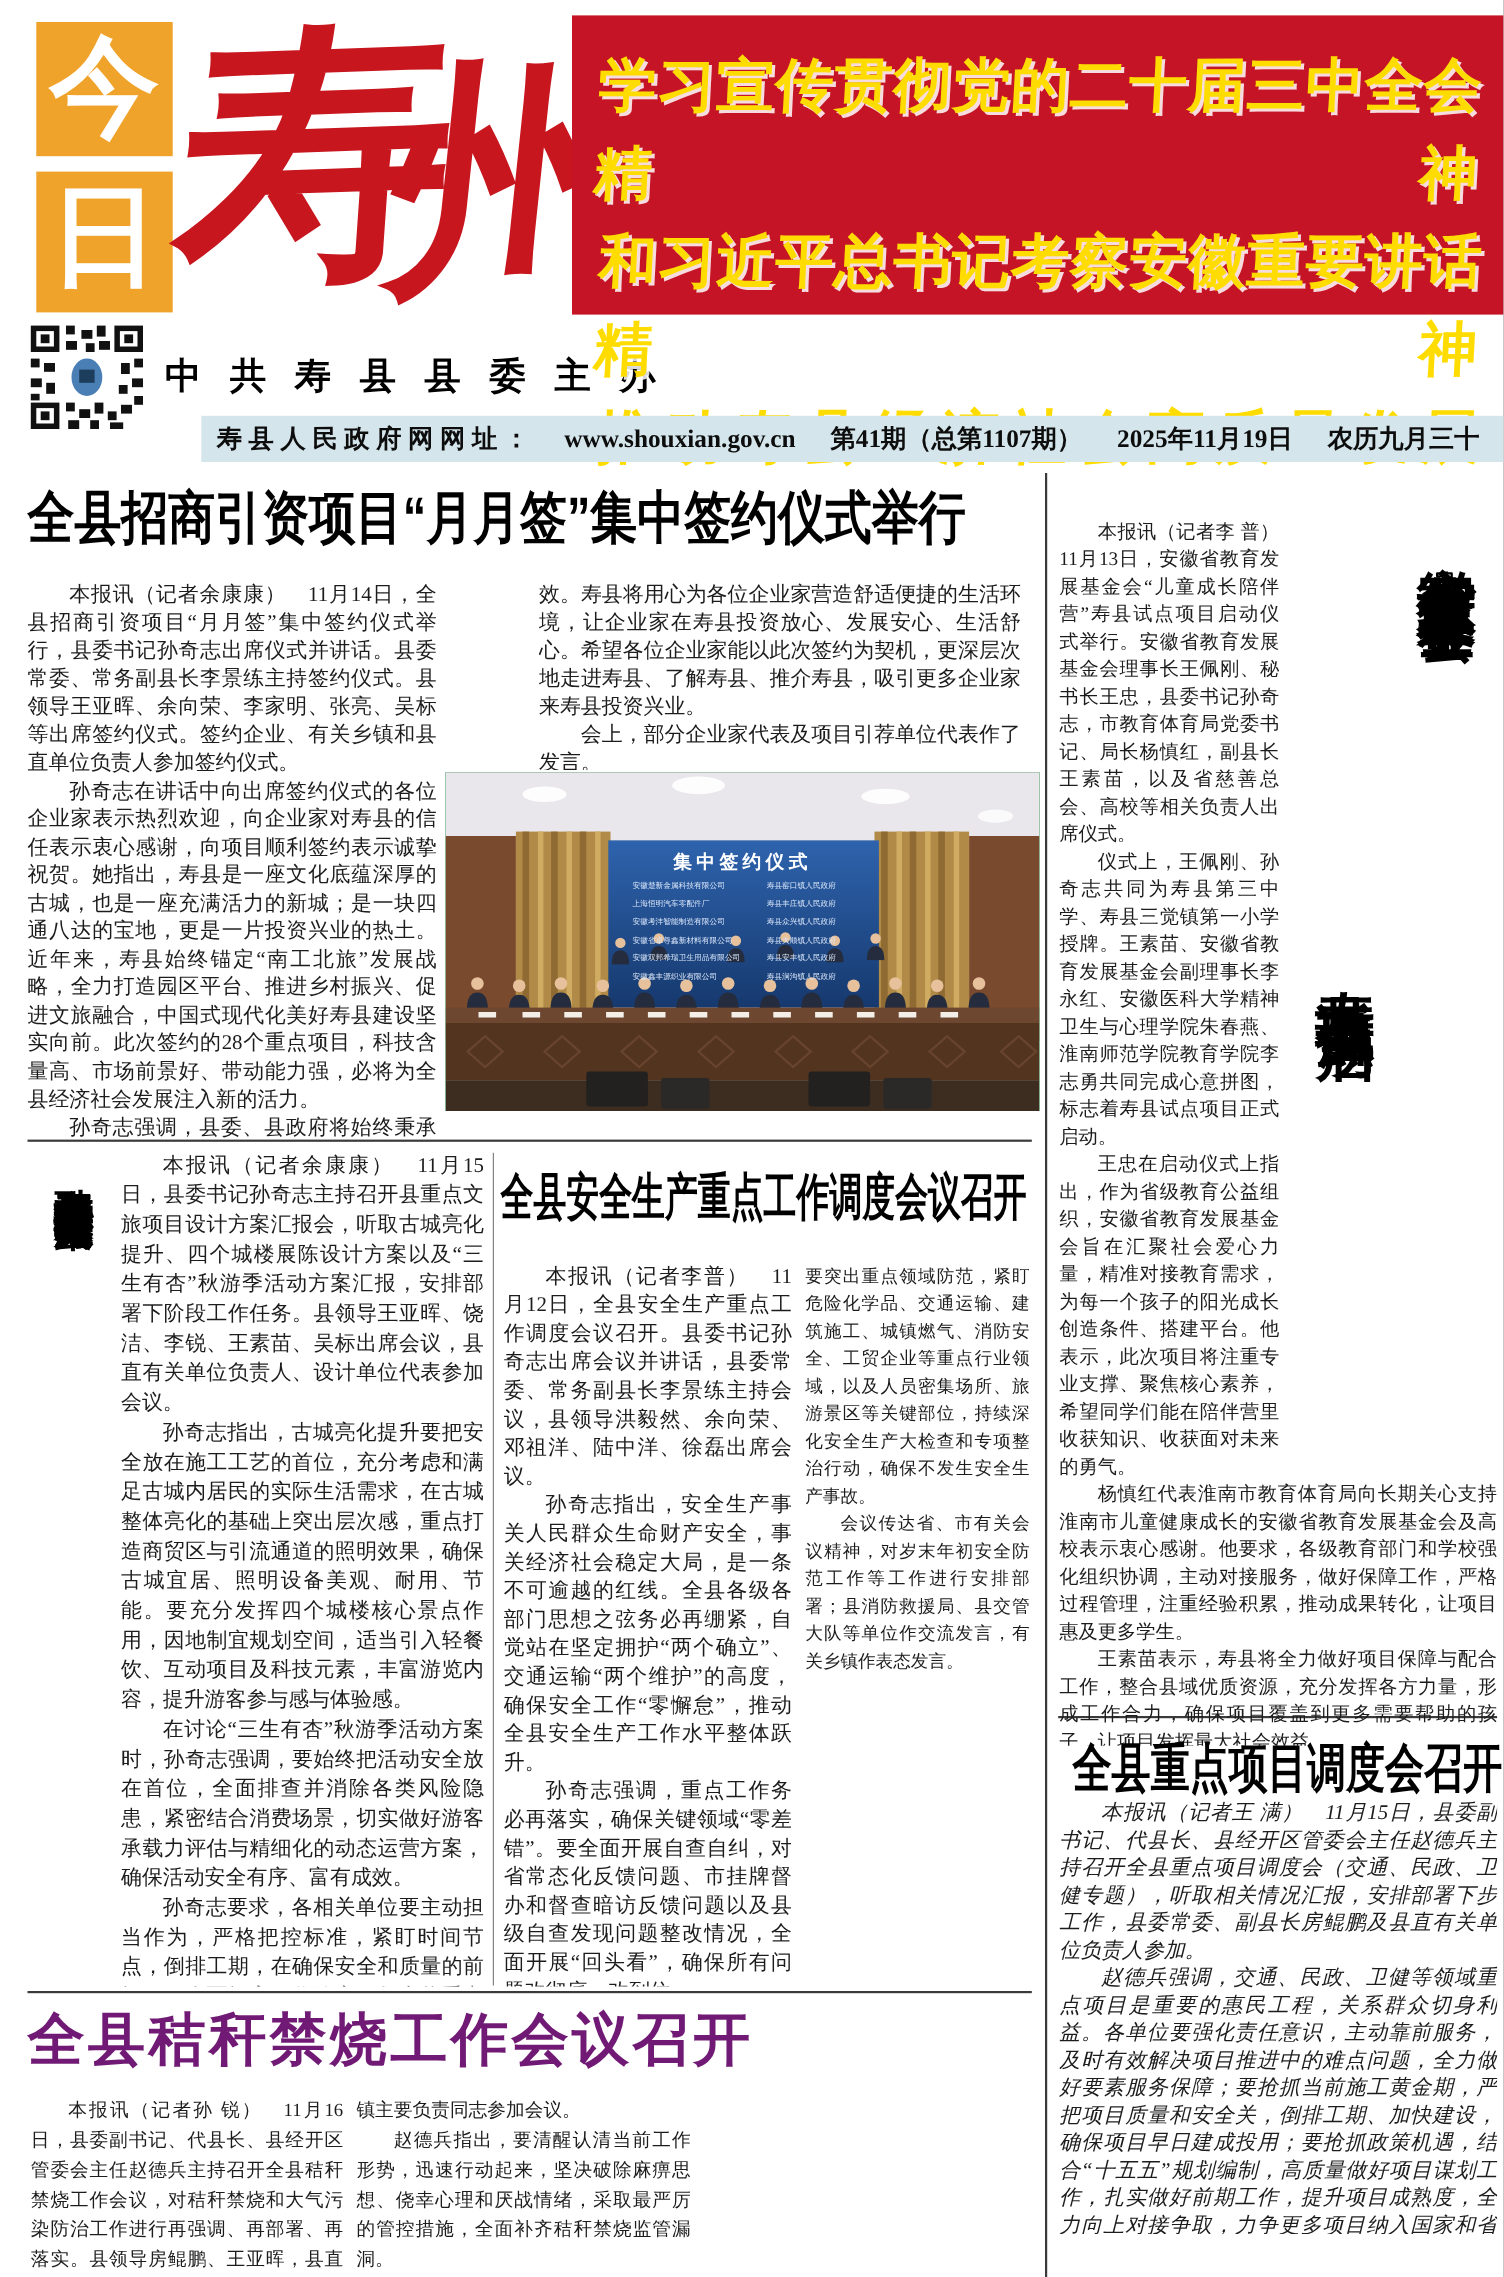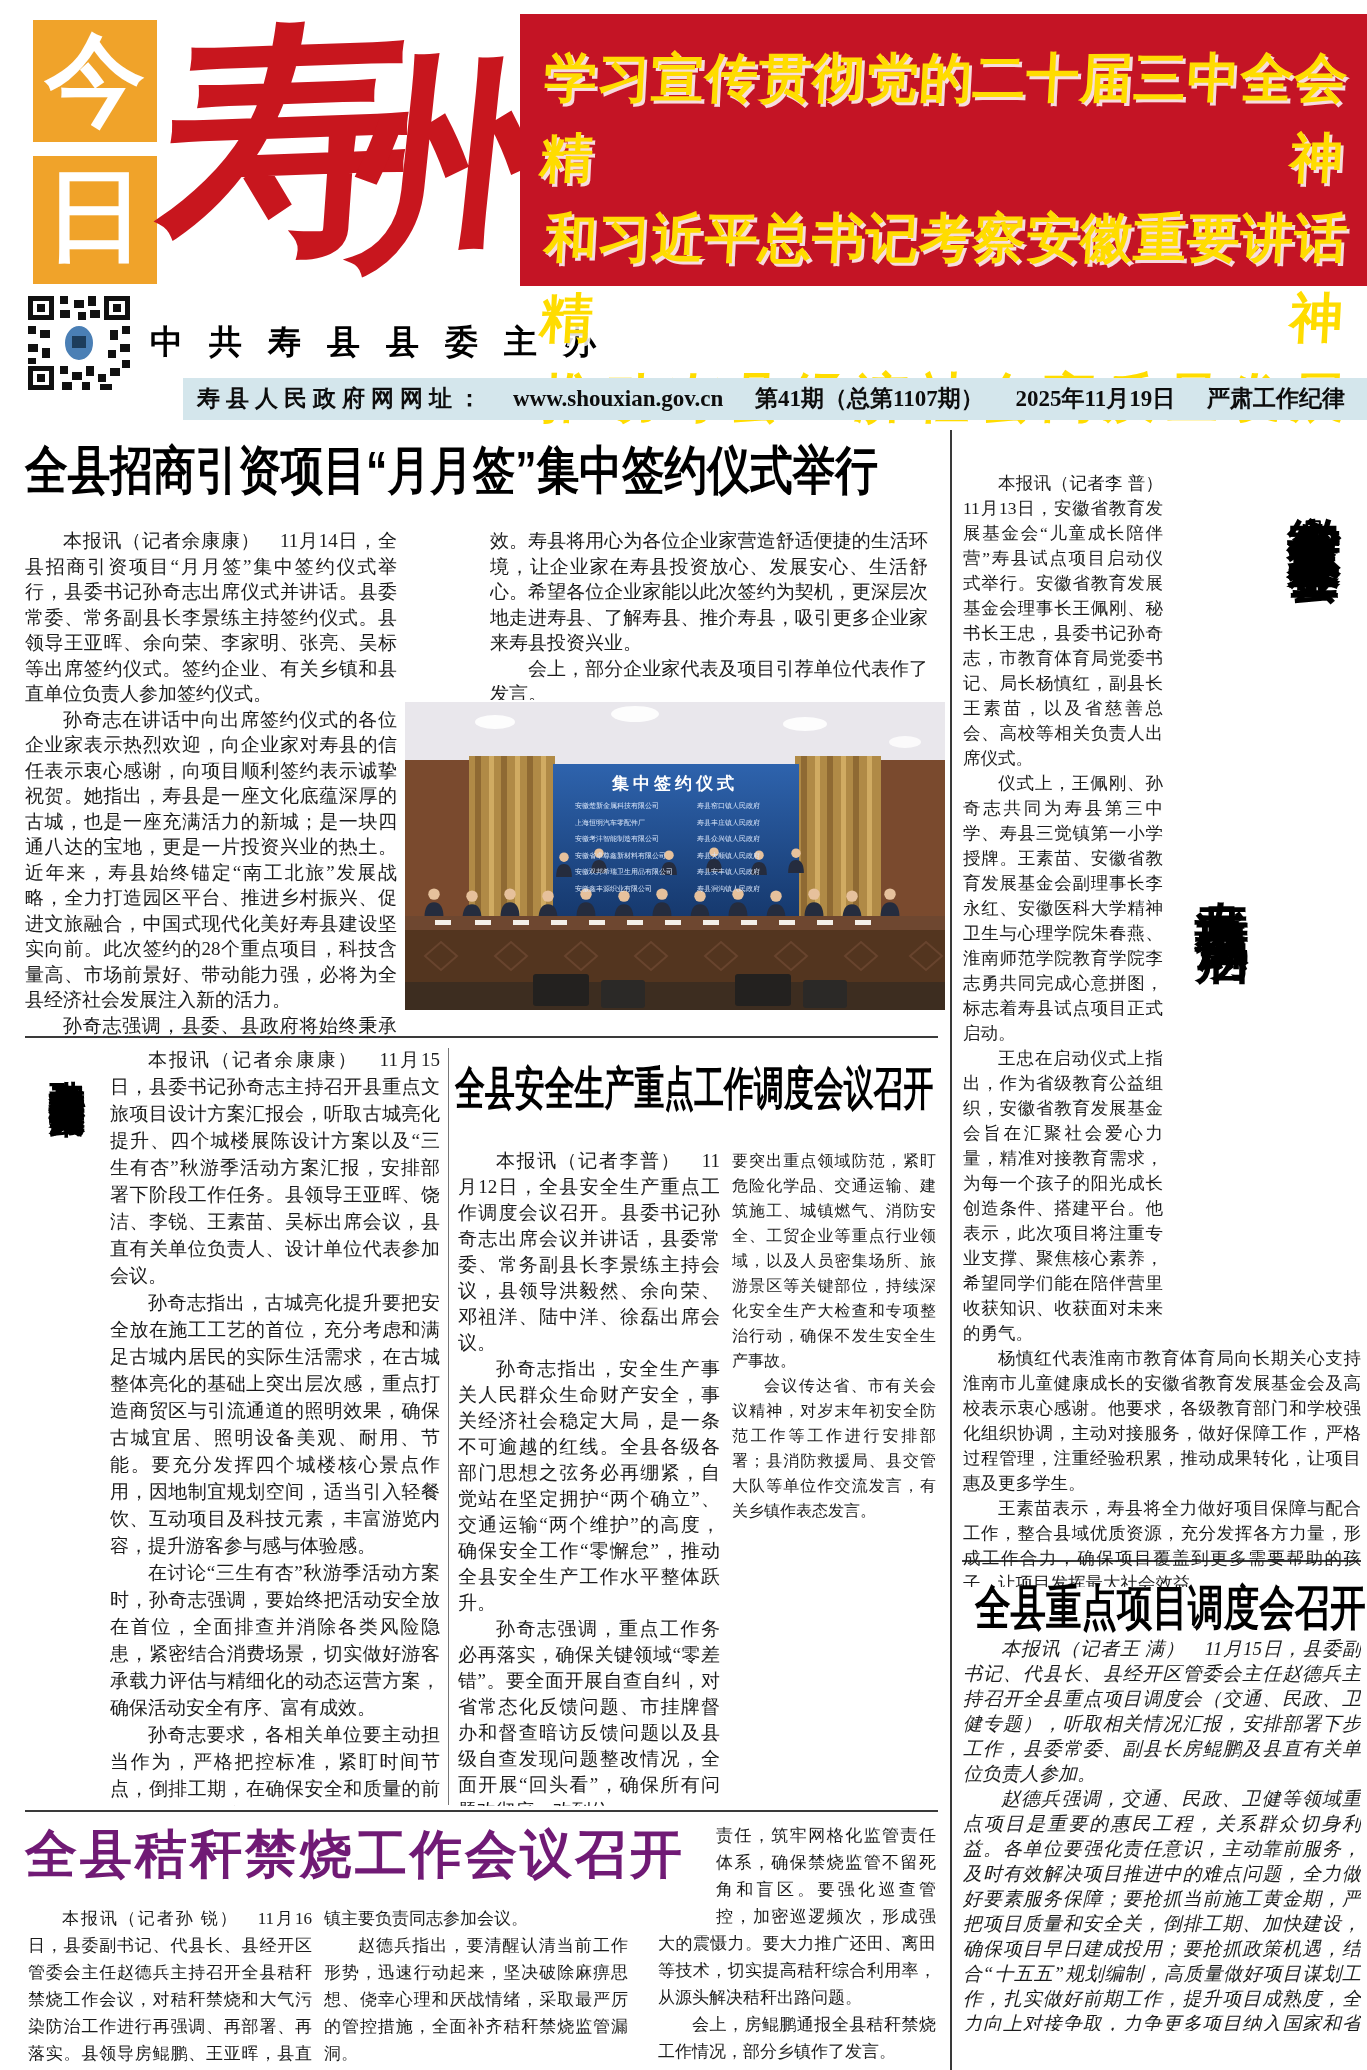--- a/index.html
+++ b/index.html
@@ -183,21 +183,21 @@
         <div>学习宣传贯彻党的二十届三中全会精神</div>
         <div>和习近平总书记考察安徽重要讲话精神</div>
         <div>推动寿县经济社会高质量发展</div>
       </div>
   </div>
 
   <div class="infobar">
     <span class="seg lab">寿县人民政府网网址：</span><span class="seg url">www.shouxian.gov.cn</span>
     <span class="seg">第41期（总第1107期）</span>
     <span class="seg">2025年11月19日</span>
-    <span class="seg">严肃工作纪律</span>
+    <span class="seg">农历九月三十</span>
   </div>
 
   <div class="rule" style="left:950px; top:430px; width:2px; height:1640px;"></div>
   <div class="rule" style="left:448px; top:1048px; width:1px; height:757px; background:#777;"></div>
   <div class="rule" style="left:25px; top:1036px; width:913px; height:2px;"></div>
   <div class="rule" style="left:25px; top:1810px; width:913px; height:2px;"></div>
   <div class="rule" style="left:962px; top:1560px; width:399px; height:2px;"></div>
 
   <div class="sign-headline">全县招商引资项目“月月签”集中签约仪式举行</div>
   <div class="sign-col1 txt">
@@ -350,24 +350,20 @@
     </div>
 
   <div class="jiegan-headline">全县秸秆禁烧工作会议召开</div>
   <div class="jiegan-col1 txt">
       <p class="ind">本报讯（记者孙 锐）　11月16日，县委副书记、代县长、县经开区管委会主任赵德兵主持召开全县秸秆禁烧工作会议，对秸秆禁烧和大气污染防治工作进行再强调、再部署、再落实。县领导房鲲鹏、王亚晖，县直有关部门、各乡</p>
     </div>
   <div class="jiegan-col2 txt">
       <p>镇主要负责同志参加会议。</p>
       <p class="ind">赵德兵指出，要清醒认清当前工作形势，迅速行动起来，坚决破除麻痹思想、侥幸心理和厌战情绪，采取最严厉的管控措施，全面补齐秸秆禁烧监管漏洞。</p>
     </div>
-  <div class="jiegan-col3 txt">
-    <span class="spacer"></span>
-    <span><p>责任，筑牢网格化监管责任体系，确保禁烧监管不留死角和盲区。要强化巡查管控，加密巡逻频次，形成强大的震慑力。要大力推广还田、离田等技术，切实提高秸秆综合利用率，从源头解决秸秆出路问题。</p><p class="ind">会上，房鲲鹏通报全县秸秆禁烧工作情况，部分乡镇作了发言。</p></span>
-  </div>
 
   <div class="zd-headline">全县重点项目调度会召开</div>
   <div class="zd-text txt">
       <p class="ind">本报讯（记者王 满）　11月15日，县委副书记、代县长、县经开区管委会主任赵德兵主持召开全县重点项目调度会（交通、民政、卫健专题），听取相关情况汇报，安排部署下步工作，县委常委、副县长房鲲鹏及县直有关单位负责人参加。</p>
       <p class="ind">赵德兵强调，交通、民政、卫健等领域重点项目是重要的惠民工程，关系群众切身利益。各单位要强化责任意识，主动靠前服务，及时有效解决项目推进中的难点问题，全力做好要素服务保障；要抢抓当前施工黄金期，严把项目质量和安全关，倒排工期、加快建设，确保项目早日建成投用；要抢抓政策机遇，结合“十五五”规划编制，高质量做好项目谋划工作，扎实做好前期工作，提升项目成熟度，全力向上对接争取，力争更多项目纳入国家和省市盘子，持续夯实全县高质量发展根基。</p>
     </div>
 
 </div>
 
 </body></html>

